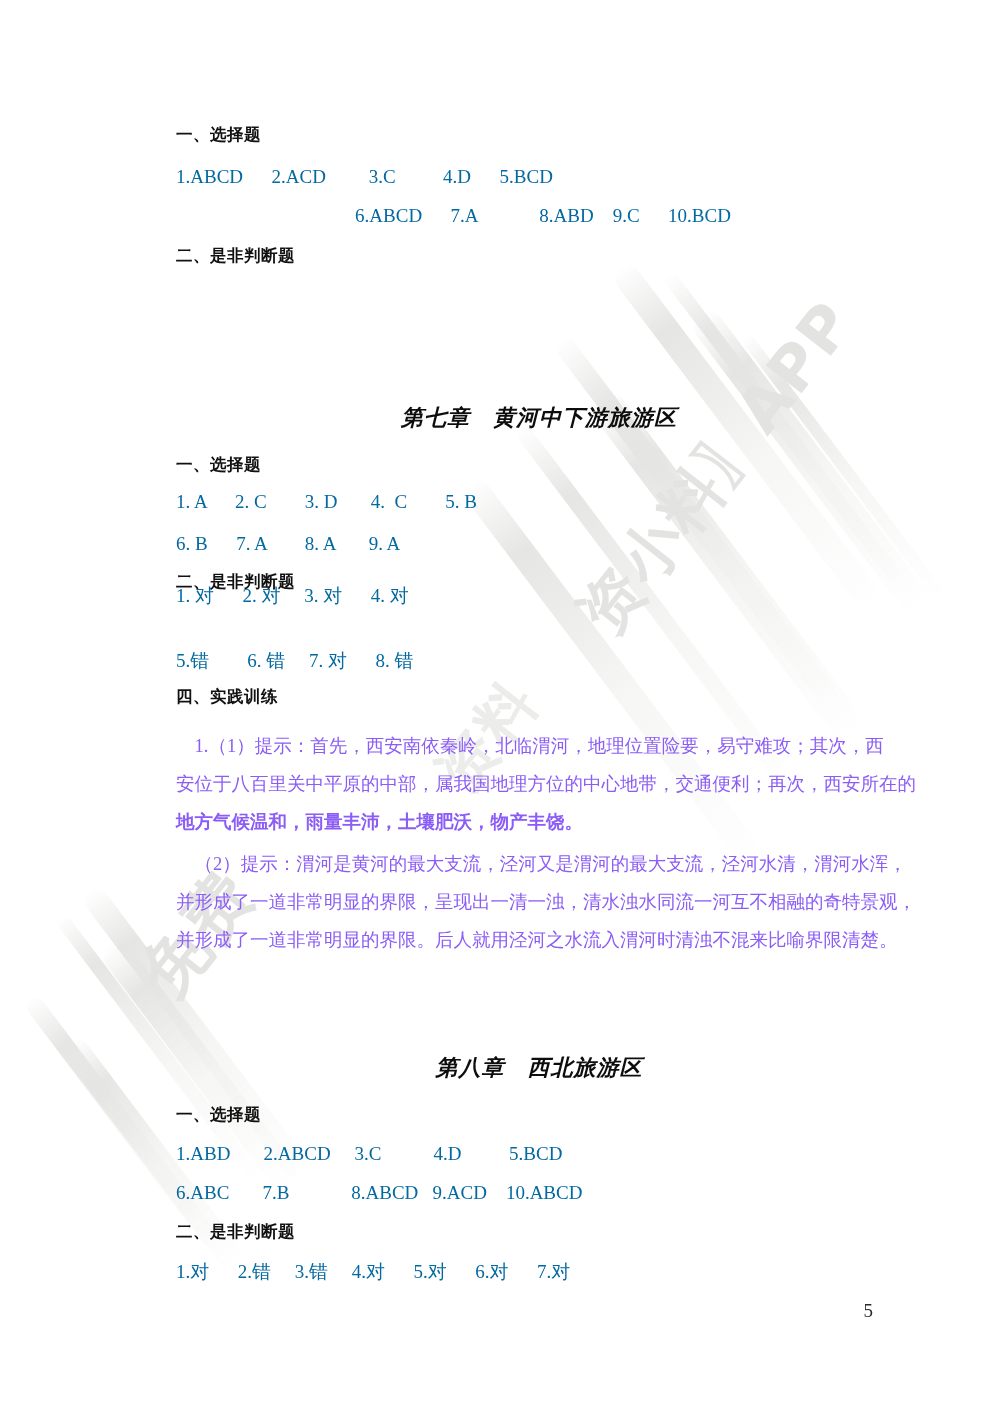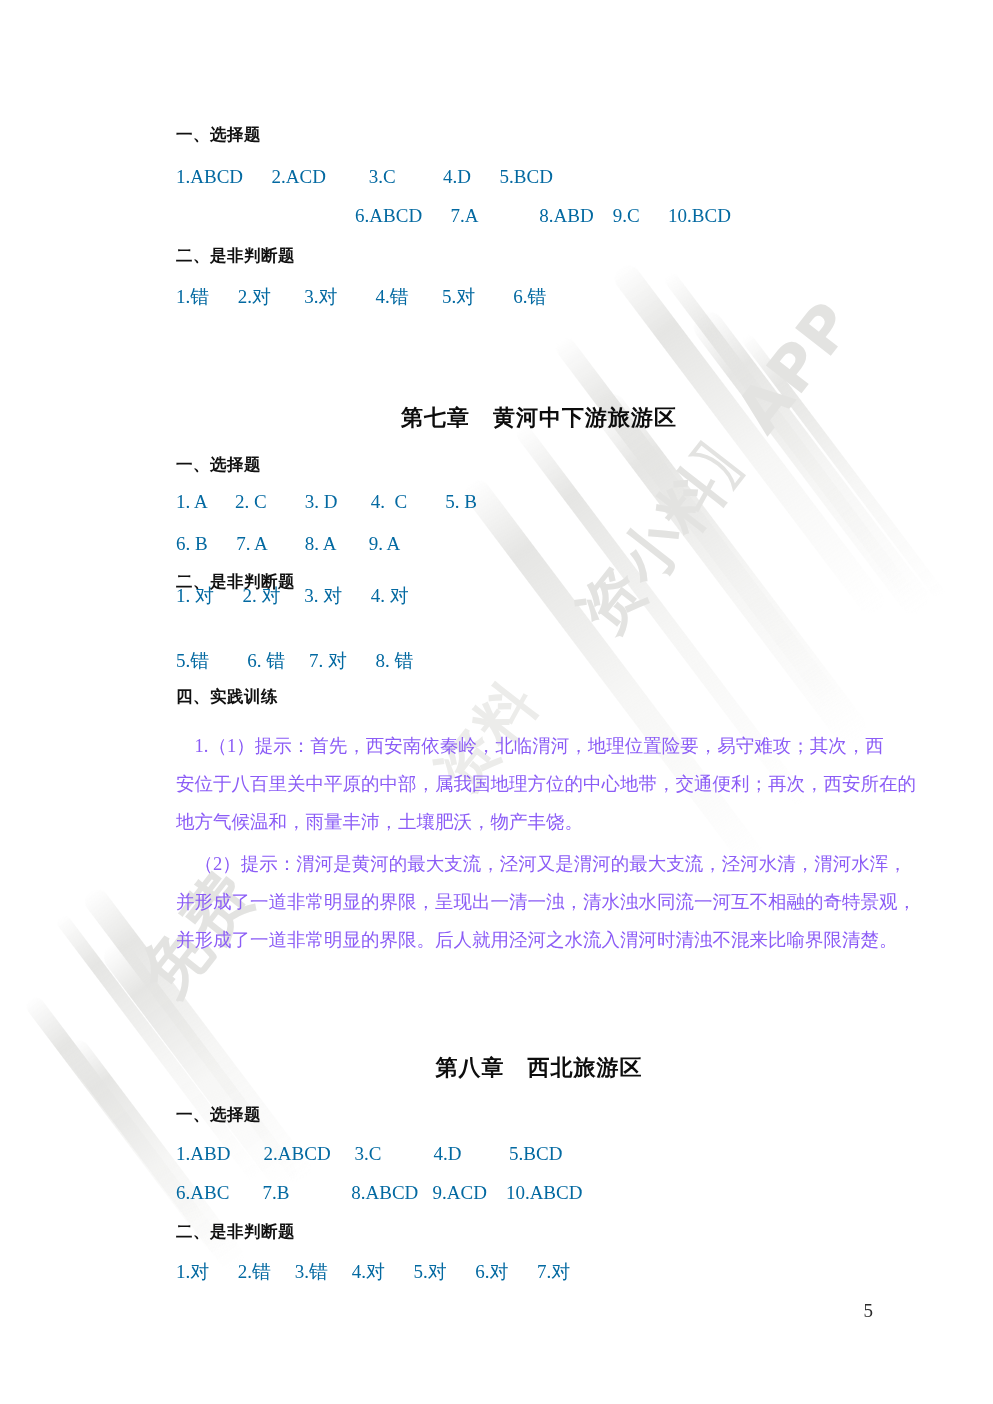--- a/index.html
+++ b/index.html
@@ -71,20 +71,21 @@
 
   .chapter-title {
     text-align: center;
     font-family: "DejaVu Sans", "Liberation Sans", sans-serif;
     font-weight: 700;
     font-size: 22px;
     color: #0d0d0d;
     letter-spacing: 1px;
     margin: 0;
     padding-left: 38px;
+    font-style: italic;
   }
 
   .para {
     font-size: 18.5px;
     line-height: 1;
     color: #8b5cf6;
     margin: 0;
     padding: 0 0 0 46px;
     width: 700px;
     text-align: justify;
@@ -138,23 +139,20 @@
   <div class="b" style="top:166px;">
     <div class="ans-row">1.ABCD      2.ACD         3.C          4.D      5.BCD</div>
   </div>
   <div class="b" style="top:205px;text-align:center;">
     <div class="ans-row">6.ABCD      7.A             8.ABD    9.C      10.BCD</div>
   </div>
 
   <div class="b" style="top:245px;">
     <div class="sec-head">二、是非判断题</div>
   </div>
-  <div class="b" style="top:284px;">
-    <div class="ans-row">1.错      2.对       3.对        4.错       5.对        6.错</div>
-  </div>
 
   <div class="b" style="top:403px;">
     <div class="chapter-title">第七章　黄河中下游旅游区</div>
   </div>
 
   <div class="b" style="top:454px;">
     <div class="sec-head">一、选择题</div>
   </div>
   <div class="b" style="top:491px;">
     <div class="ans-row">1. A      2. C        3. D       4.  C        5. B</div>
@@ -174,21 +172,21 @@
   </div>
 
   <div class="b" style="top:686px;">
     <div class="sec-head">四、实践训练</div>
   </div>
 
   <div class="b" style="top:727px;">
     <div class="para">
       <span class="ln" style="line-height:38px;">　1.（1）提示：首先，西安南依秦岭，北临渭河，地理位置险要，易守难攻；其次，西</span>
       <span class="ln" style="line-height:38px;">安位于八百里关中平原的中部，属我国地理方位的中心地带，交通便利；再次，西安所在的</span>
-      <span class="ln" style="line-height:38px;">地方气候温和，雨量丰沛，土壤肥沃，物产丰饶。</span>
+      <span class="ln" style="line-height:38px;font-weight:bold;">地方气候温和，雨量丰沛，土壤肥沃，物产丰饶。</span>
     </div>
   </div>
 
   <div class="b" style="top:845px;">
     <div class="para">
       <span class="ln" style="line-height:38px;">　（2）提示：渭河是黄河的最大支流，泾河又是渭河的最大支流，泾河水清，渭河水浑，</span>
       <span class="ln" style="line-height:38px;">并形成了一道非常明显的界限，呈现出一清一浊，清水浊水同流一河互不相融的奇特景观，</span>
       <span class="ln" style="line-height:38px;">并形成了一道非常明显的界限。后人就用泾河之水流入渭河时清浊不混来比喻界限清楚。</span>
     </div>
   </div>

